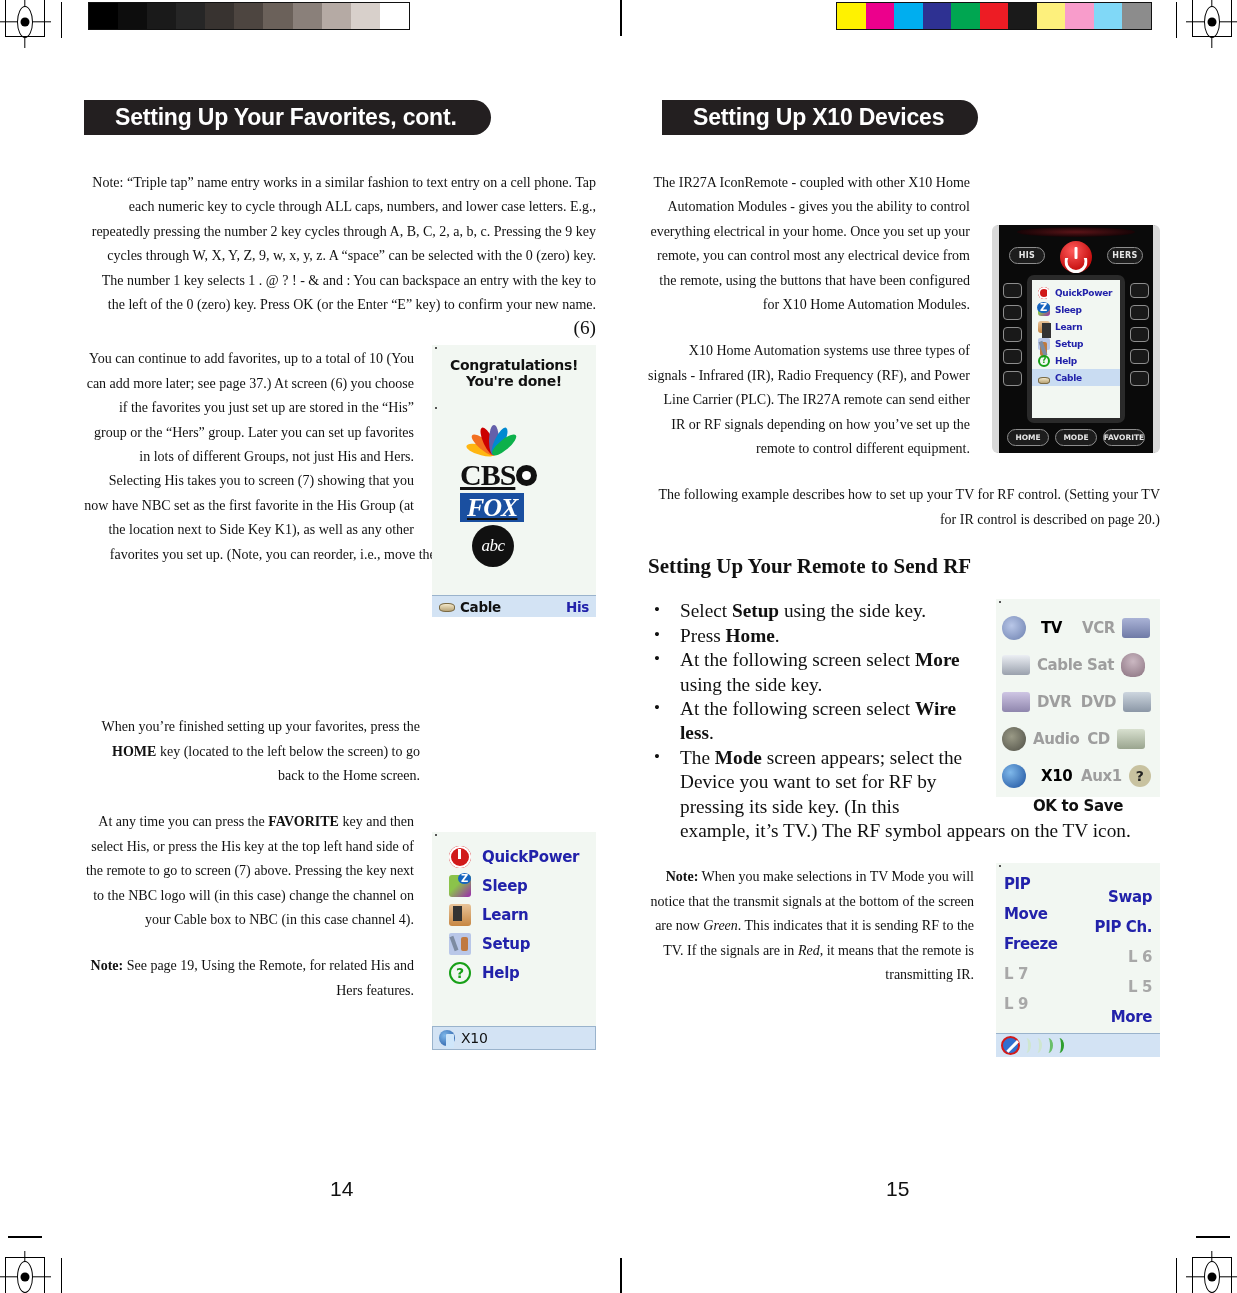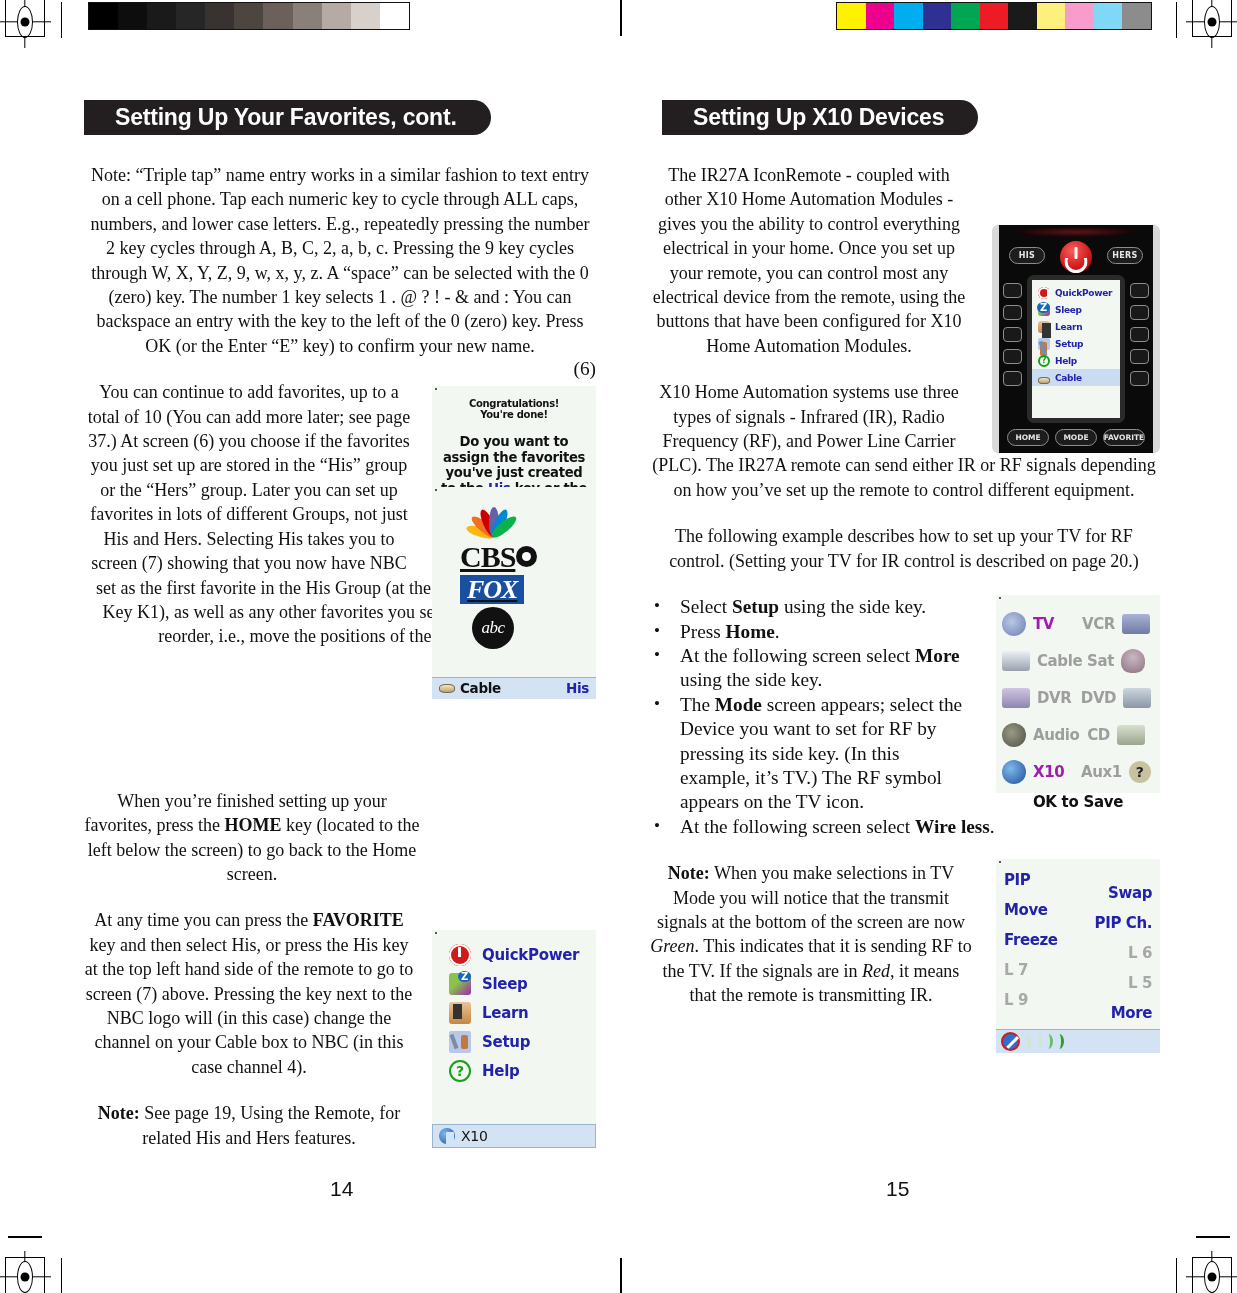--- a/index.html
+++ b/index.html
@@ -74,24 +74,24 @@
     padding-left:31px;
     padding-right:34px;
     display:inline-block;
     border-radius: 0 18px 18px 0;
     margin-bottom: 28px;
   }
   .banner-wrap-left  { margin-left:0px; }
   .banner-wrap-right { margin-left:14px; }
 
   p.body {
-    font-size:18px;
+    font-size:14px;
     line-height:24.4px;
-    margin:0 0 22px 0;
-    text-align:center;
+    margin:8px 0 22px 0;
+    text-align:right;
   }
   p.tight { margin-bottom:0; }
   h3.sub {
     font-size:19.3px;
     line-height:24.4px;
     font-weight:bold;
     margin:0 0 22px 0;
   }
   h3.rf-head {
     font-size:21px;
@@ -142,21 +142,21 @@
     width:164px;
     background:#f2f7f2;
     font-family:"DejaVu Sans", sans-serif;
     position:relative;
   }
   .lcd .dot { position:absolute; left:3px; top:2px; width:2px; height:2px; background:#555; }
 
   
   .screen6 { height:184px; padding-top:12px; }
   .screen6 .congrats {
-    text-align:center; font-size:10px; font-weight:bold; color:#111;
+    text-align:center; font-size:14px; font-weight:bold; color:#111;
     letter-spacing:-0.3px;
   }
   .screen6 .q {
     text-align:center; font-size:13.2px; font-weight:bold; color:#111;
     margin-top:14px; line-height:15.5px; letter-spacing:-0.3px;
     padding:0 4px;
   }
   .screen6 .q b.blue { color:#2222aa; }
   .screen6 .hisrow {
     position:absolute; bottom:18px; left:0; right:0;
@@ -239,21 +239,21 @@
     letter-spacing:-0.3px;
   }
 
   
   .screendev { height:198px; padding:12px 6px 6px 6px; }
   .devgrid { display:flex; flex-direction:column; gap:3px; }
   .devrow { display:flex; align-items:center; height:34px; }
   .devleft, .devright { display:flex; align-items:center; gap:7px; width:50%; }
   .devright { justify-content:center; }
   .devlabel { font-family:"DejaVu Sans", sans-serif; font-size:15px; font-weight:bold; letter-spacing:-0.4px; }
-  .devlabel.on { color:#a21caf; }
+  .devlabel.on { color:#000000;margin-left:8px; }
   .devlabel.off { color:#9e9e9e; }
   .devico { width:28px; height:20px; flex:none; border-radius:3px; }
   .devico.tv { border-radius:50%; background:radial-gradient(circle at 40% 40%,#b9c7e8,#6b7fae); width:24px; height:24px; }
   .devico.vcr { background:linear-gradient(#aab3d6,#6f7aa6); }
   .devico.cable { background:linear-gradient(#eceff4,#9aa1ad); }
   .devico.sat { background:radial-gradient(circle at 50% 35%,#cbb8c2,#8a7280); width:24px; height:24px; border-radius:50% 50% 40% 40%; }
   .devico.dvr { background:linear-gradient(#cfc6e4,#8f86ad); }
   .devico.dvd { background:linear-gradient(#cdd6df,#8b97a6); }
   .devico.audio { background:radial-gradient(circle at 40% 40%,#9a9a86,#4e4e45); width:24px; height:24px; border-radius:50%; }
   .devico.cd { background:linear-gradient(#d8e0cf,#9aa58f); }
@@ -586,20 +586,21 @@
       </div>
     </div>
 
     <p class="body">The IR27A IconRemote - coupled with other X10 Home Automation Modules - gives you the ability to control everything electrical in your home. Once you set up your remote, you can control most any electrical device from the remote, using the buttons that have been configured for X10 Home Automation Modules.</p>
 
 
     <p class="body">X10 Home Automation systems use three types of signals - Infrared (IR), Radio Frequency (RF), and Power Line Carrier (PLC). The IR27A remote can send either IR or RF signals depending on how you’ve set up the remote to control different equipment.</p>
 
     <p class="body">The following example describes how to set up your TV for RF control. (Setting your TV for IR control is described on page 20.)</p>
 
+    <h3 class="rf-head">Setting Up Your Remote to Send RF</h3>
 
     <div class="fig" style="margin-left:22px;">
       <div class="lcd screendev">
         <span class="dot"></span>
         <div class="devgrid">
           <div class="devrow">
             <span class="devleft">
                 <span class="devico tv"></span>
                 <span class="devlabel on">TV</span>
               </span>
@@ -650,22 +651,22 @@
           </div>
         </div>
         <div class="dev-foot">OK to Save</div>
       </div>
     </div>
 
     <ul class="bullets">
       <li><span>Select </span><b class="bd">Setup</b><span> using the side key.</span></li>
       <li><span>Press </span><b class="bd">Home</b><span>.</span></li>
       <li><span>At the following screen select </span><b class="bd">More</b><span> using the side key.</span></li>
+      <li><span>At the following screen select </span><b class="bd">Wire less</b><span>.</span></li>
       <li><span>The </span><b class="bd">Mode</b><span> screen appears; select the Device you want to set for RF by pressing its side key. (In this example, it’s TV.) The RF symbol appears on the TV icon.</span></li>
-      <li><span>At the following screen select </span><b class="bd">Wire less</b><span>.</span></li>
     </ul>
 
     <div class="fig" style="margin-top:20px; margin-left:22px; clear:right;">
       <div class="lcd screenpip">
         <span class="dot"></span>
         <div class="pip-grid">
           <div class="pip-row">
             <span class="pip-lbl on">PIP</span>
             <span class="pip-lbl on pip-offset">Swap</span>
           </div>

